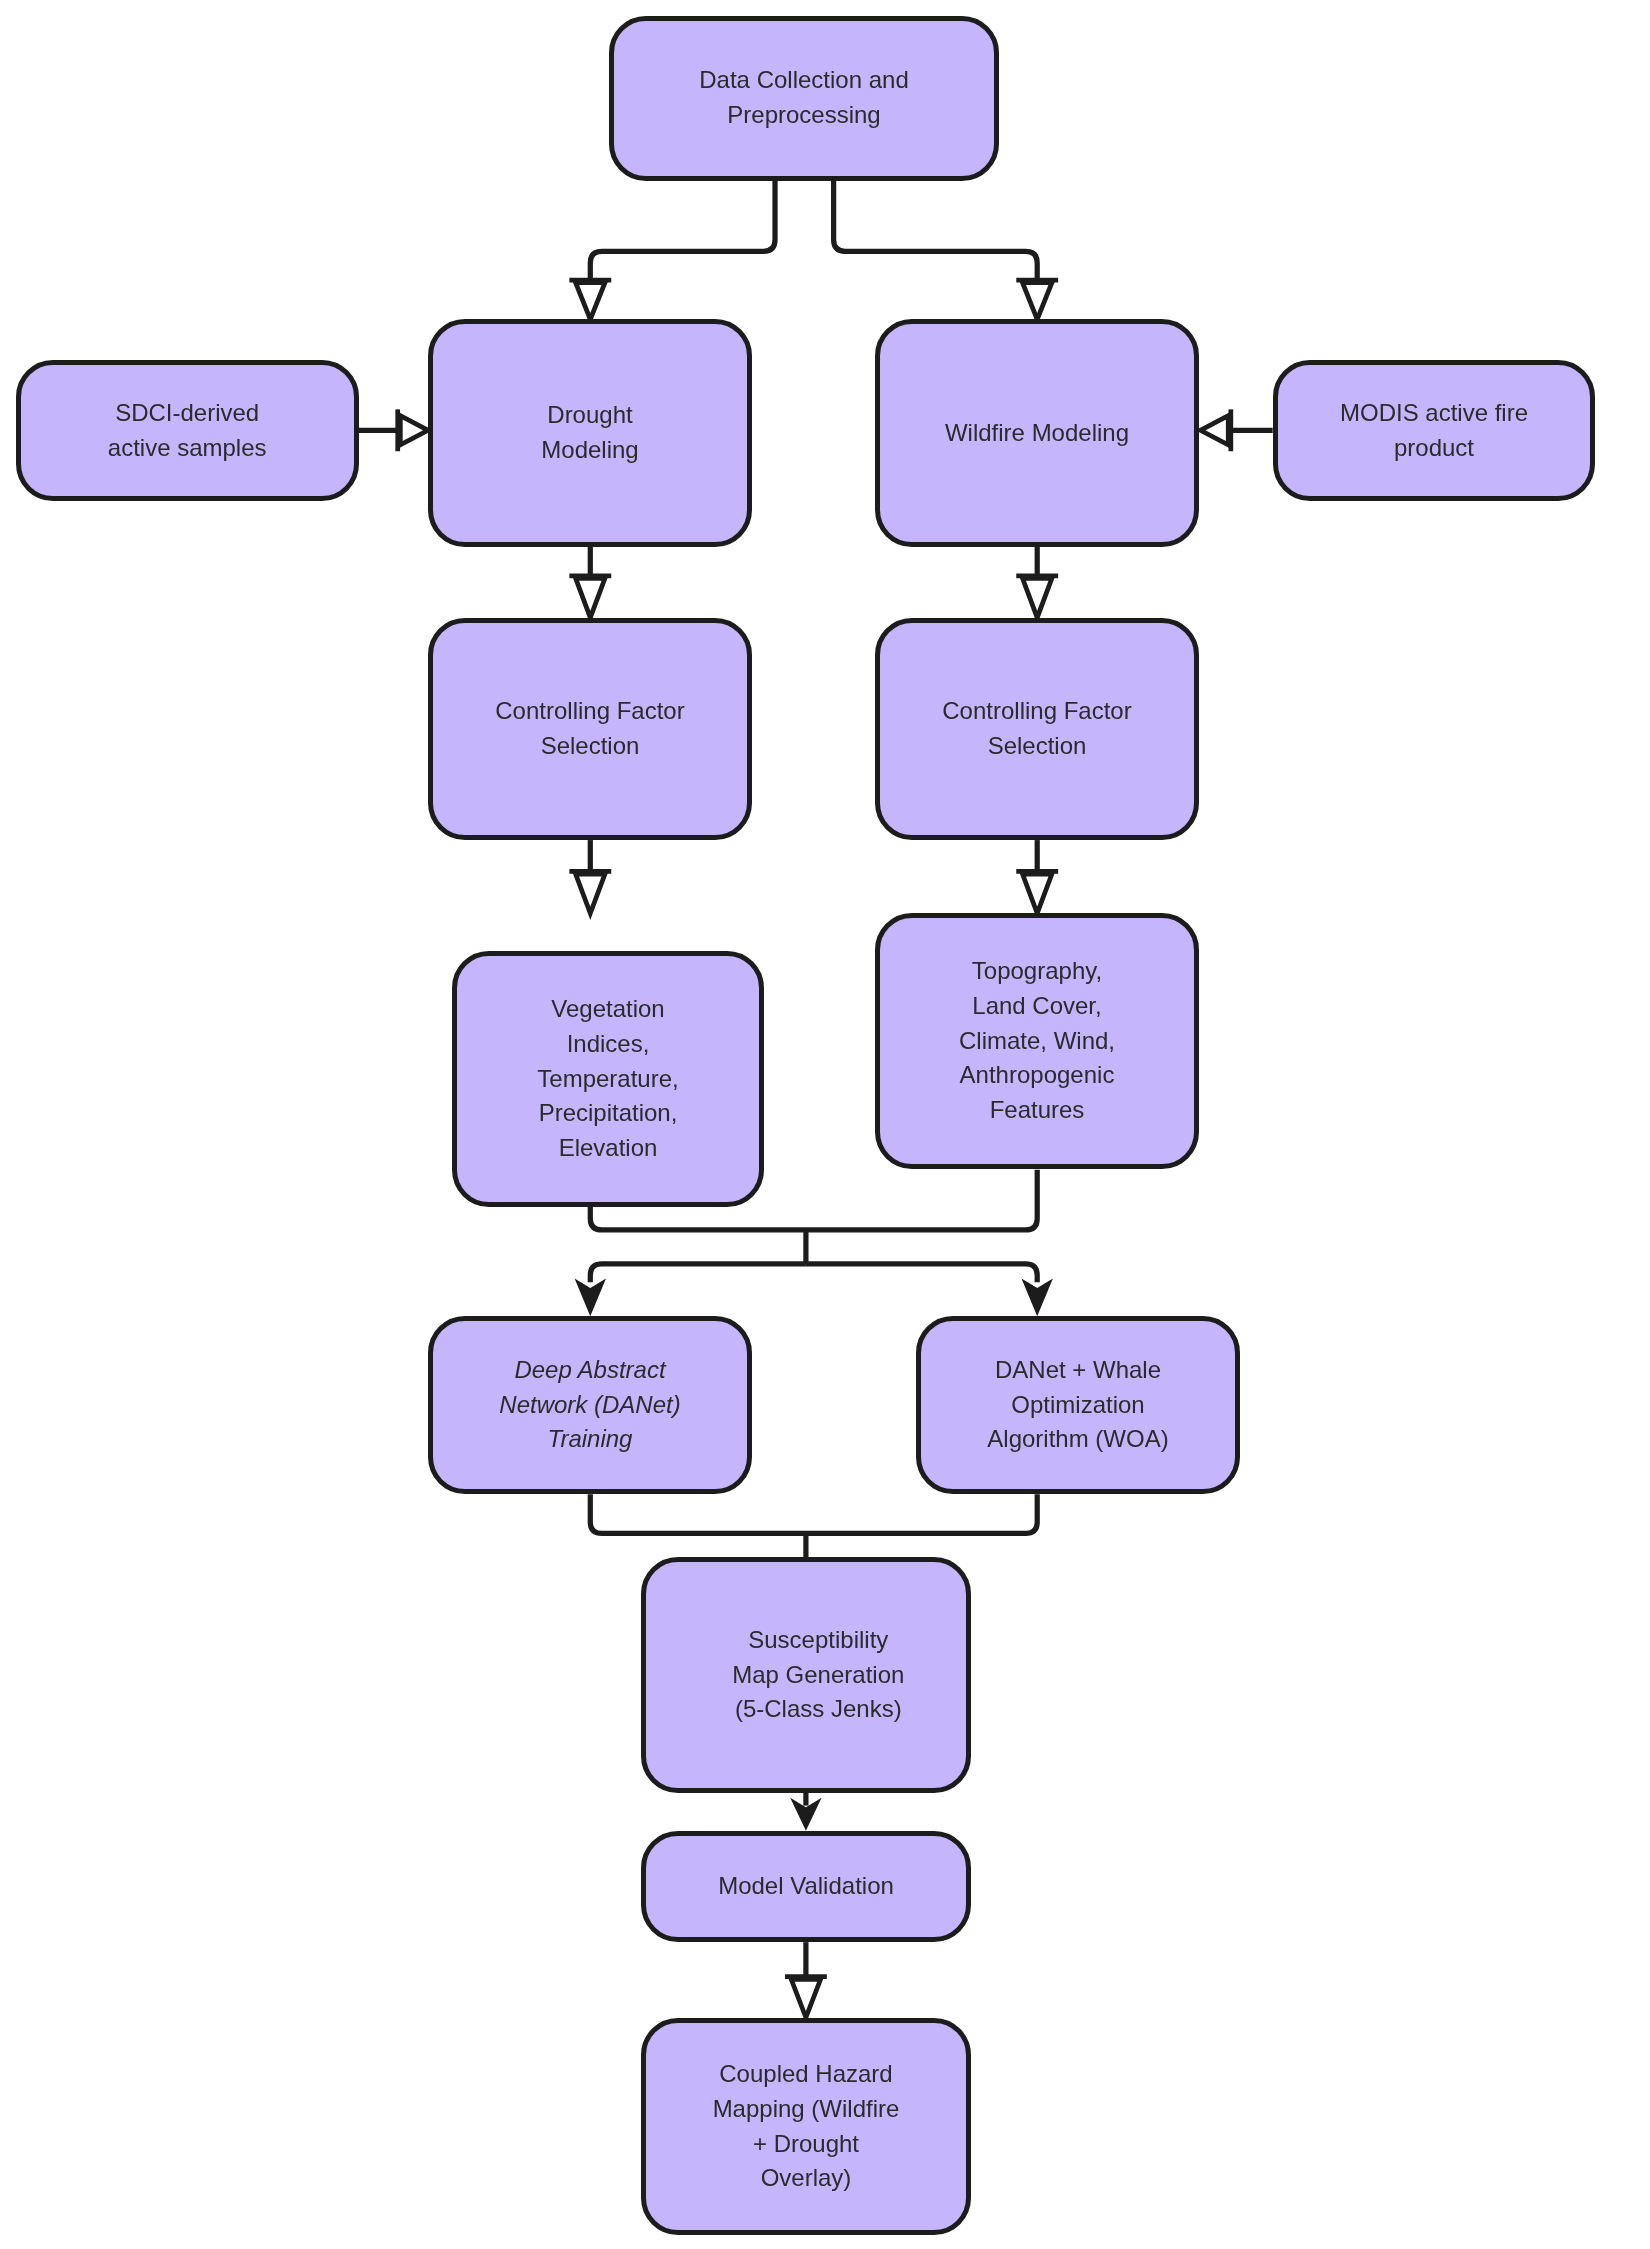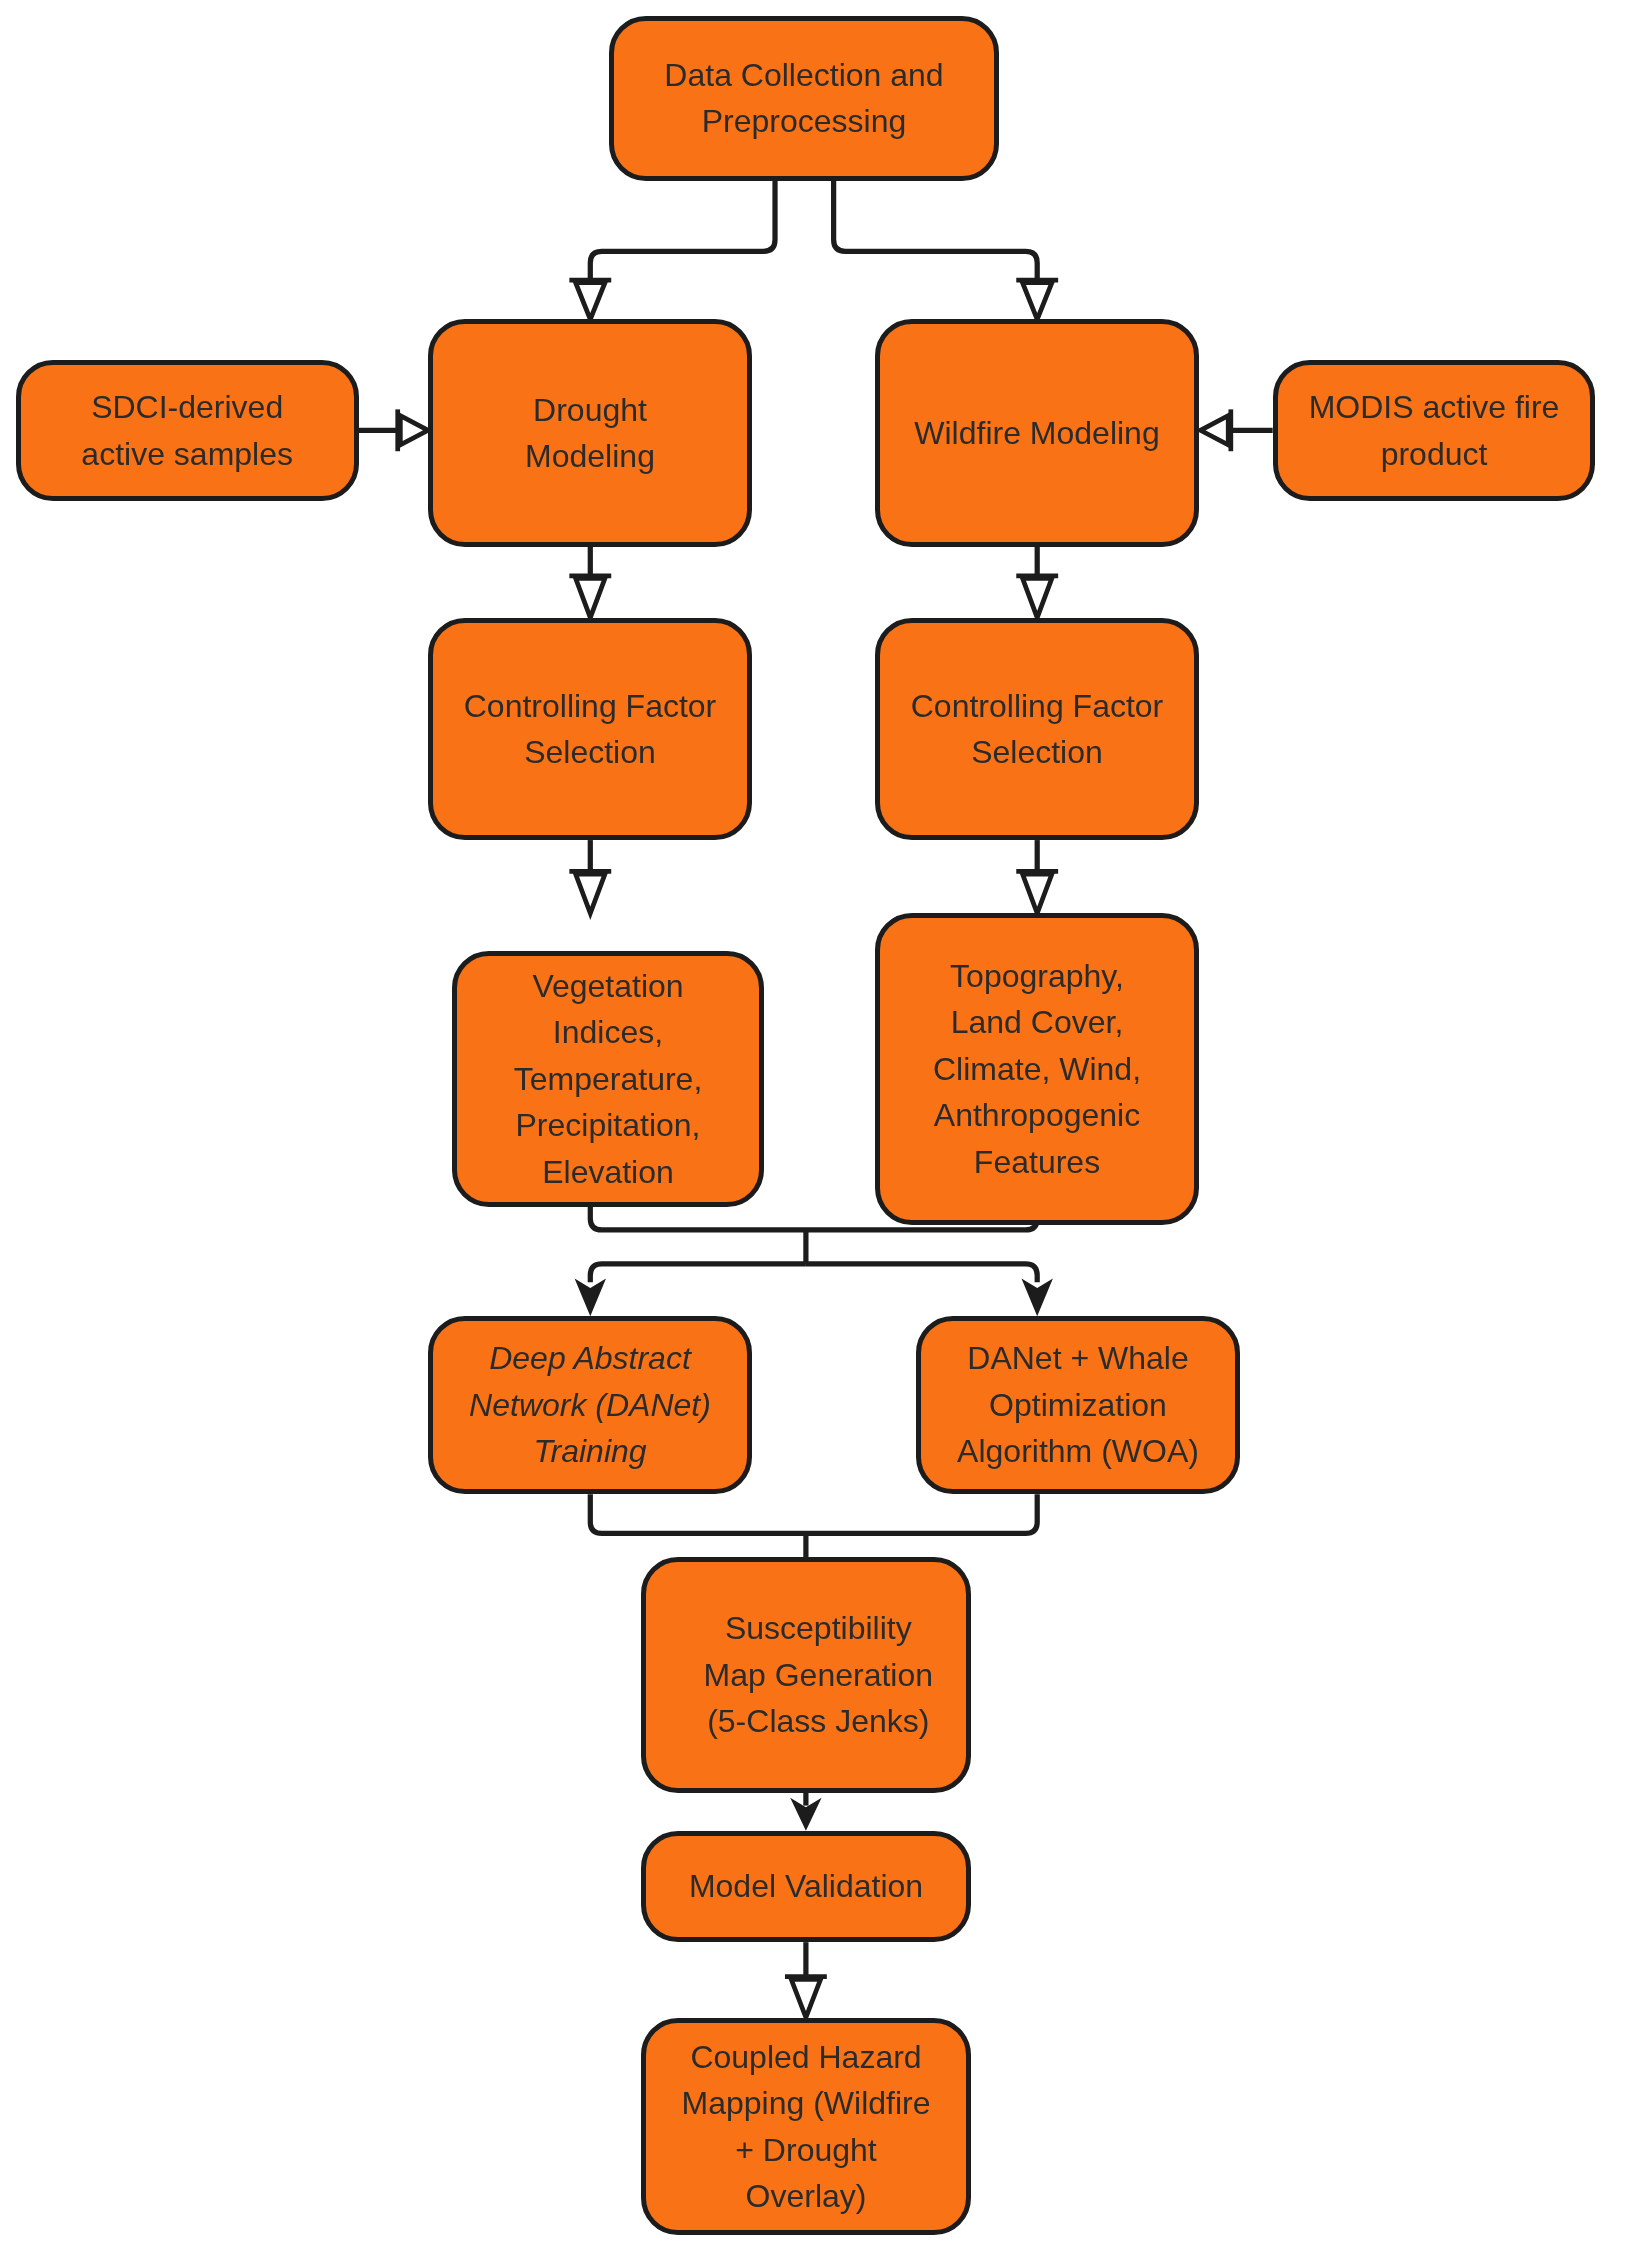--- a/index.html
+++ b/index.html
@@ -17,44 +17,44 @@
   }
   #edges {
     position: absolute;
     left: 0; top: 0;
     width: 1650px;
     height: 2250px;
   }
   .node {
     position: absolute;
     box-sizing: border-box;
-    background: #f97316;
+    background: #c4b5fd;
     border: 5.2px solid #1c1c1c;
     border-radius: 37px;
     display: flex;
     align-items: center;
     justify-content: center;
     text-align: center;
     white-space: pre-line;
-    font-size: 32px;
+    font-size: 24px;
     line-height: 1.45;
     color: #2b2b2b;
     padding: 0 9.4px;
     z-index: 2;
   }
   
   .n-top      { left: 609px; top:   15.7px; width: 390px; height: 165px; }
   .n-drought  { left:  428px; top:  319px; width: 324px; height: 228px; }
   .n-wildfire { left: 875px; top:  319px; width: 324px; height: 228px; }
   .n-sdci     { left:   15.7px; top:  360px; width: 343px; height: 141px; }
   .n-modis    { left: 1273px; top:  360px; width: 322px; height: 141px; }
   .n-cfs-l    { left:  428px; top: 618px; width: 324px; height: 222px; }
   .n-cfs-r    { left: 875px; top: 618px; width: 324px; height: 222px; }
   .n-veg      { left:  452px; top: 913px; width: 312px; height: 256px; margin-top: 38px; }
-  .n-topo     { left: 875px; top: 913px; width: 324px; height: 312px; }
+  .n-topo     { left: 875px; top: 913px; width: 324px; height: 256px; }
   .n-danet    { left:  428px; top: 1316px; width: 324px; height: 178px; font-style: italic; }
   .n-woa      { left: 916px; top: 1316px; width: 324px; height: 178px; }
   .n-suscept  { left: 641px; top: 1557px; width: 330px; height: 236px; padding-left: 34px; }
   .n-valid    { left: 641px; top: 1831px; width: 330px; height: 111px; }
   .n-coupled  { left: 641px; top: 2018px; width: 330px; height: 217px; }
 
   .edge-line {
     stroke: #1c1c1c;
     stroke-width: 10;
     fill: none;

